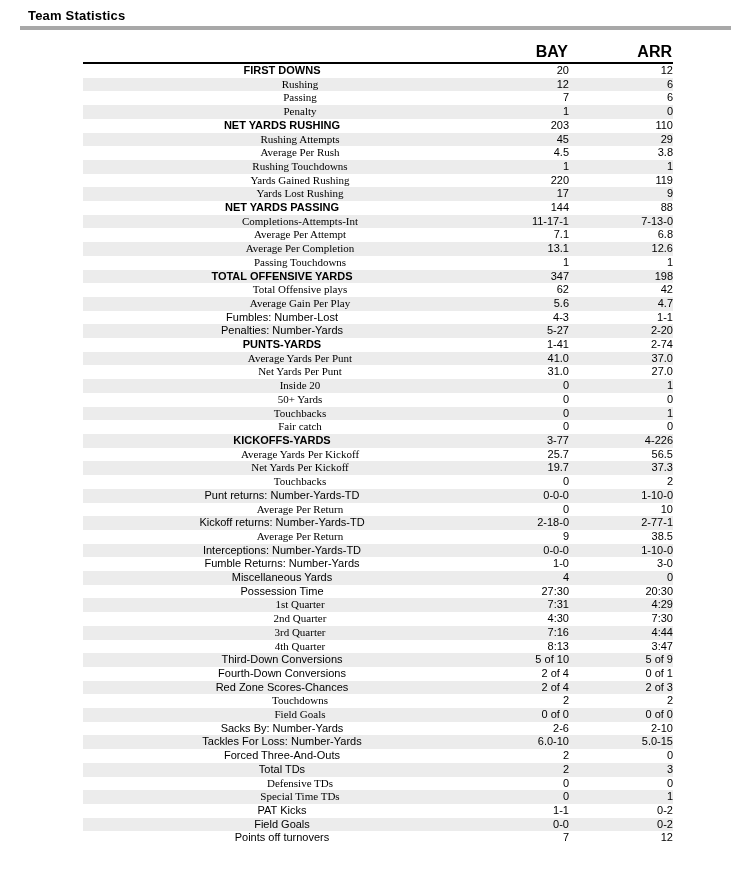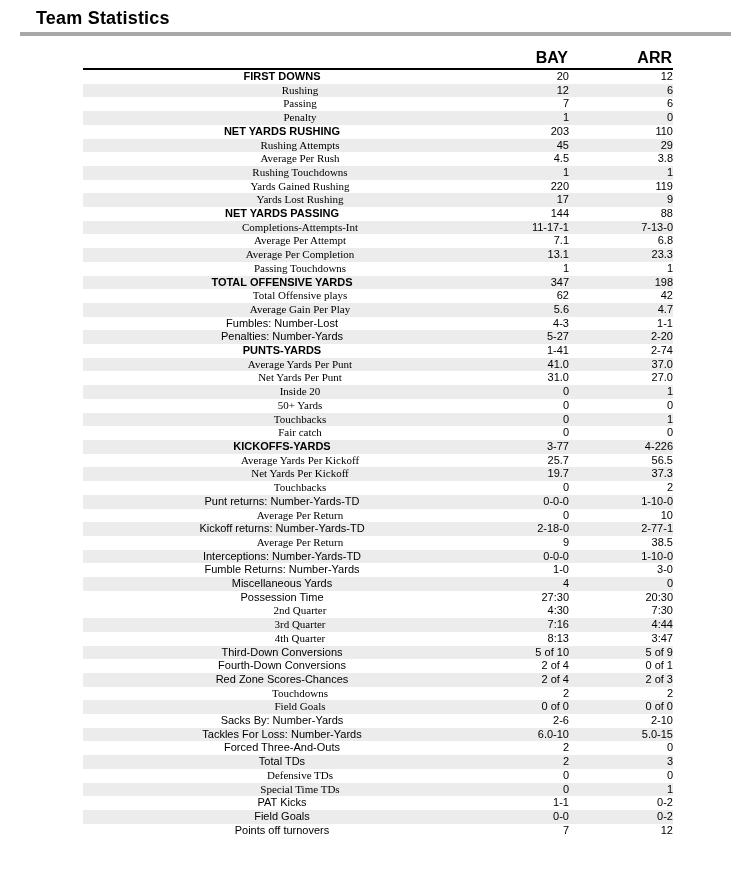--- a/index.html
+++ b/index.html
@@ -11,22 +11,22 @@
   * { box-sizing: border-box; margin: 0; padding: 0; }
   html, body {
     width: 751px;
     height: 876px;
     background: #ffffff;
     font-family: "Liberation Sans", sans-serif;
     color: var(--text);
     overflow: hidden;
   }
   .title {
-    margin: 8px 0 0 36px;
-    font-size: 18px;
+    margin: 8px 0 0 28px;
+    font-size: 13px;
     font-weight: bold;
     letter-spacing: 0.2px;
   }
   .rule {
     height: 4px;
     background: var(--divider);
     margin: 3px 20px 0 20px;
   }
   table.stats {
     margin: 12px 0 0 83px;
@@ -143,21 +143,21 @@
           <td class="val">7-13-0</td>
         </tr>
         <tr>
           <td class="label indent">Average Per Attempt</td>
           <td class="val">7.1</td>
           <td class="val">6.8</td>
         </tr>
         <tr class="alt">
           <td class="label indent">Average Per Completion</td>
           <td class="val">13.1</td>
-          <td class="val">23.3</td>
+          <td class="val">12.6</td>
         </tr>
         <tr>
           <td class="label indent">Passing Touchdowns</td>
           <td class="val">1</td>
           <td class="val">1</td>
         </tr>
         <tr class="alt section">
           <td class="label">TOTAL OFFENSIVE YARDS</td>
           <td class="val">347</td>
           <td class="val">198</td>
@@ -269,20 +269,25 @@
         </tr>
         <tr class="alt">
           <td class="label">Miscellaneous Yards</td>
           <td class="val">4</td>
           <td class="val">0</td>
         </tr>
         <tr>
           <td class="label">Possession Time</td>
           <td class="val">27:30</td>
           <td class="val">20:30</td>
+        </tr>
+        <tr class="alt">
+          <td class="label indent">1st Quarter</td>
+          <td class="val">7:31</td>
+          <td class="val">4:29</td>
         </tr>
         <tr>
           <td class="label indent">2nd Quarter</td>
           <td class="val">4:30</td>
           <td class="val">7:30</td>
         </tr>
         <tr class="alt">
           <td class="label indent">3rd Quarter</td>
           <td class="val">7:16</td>
           <td class="val">4:44</td>

